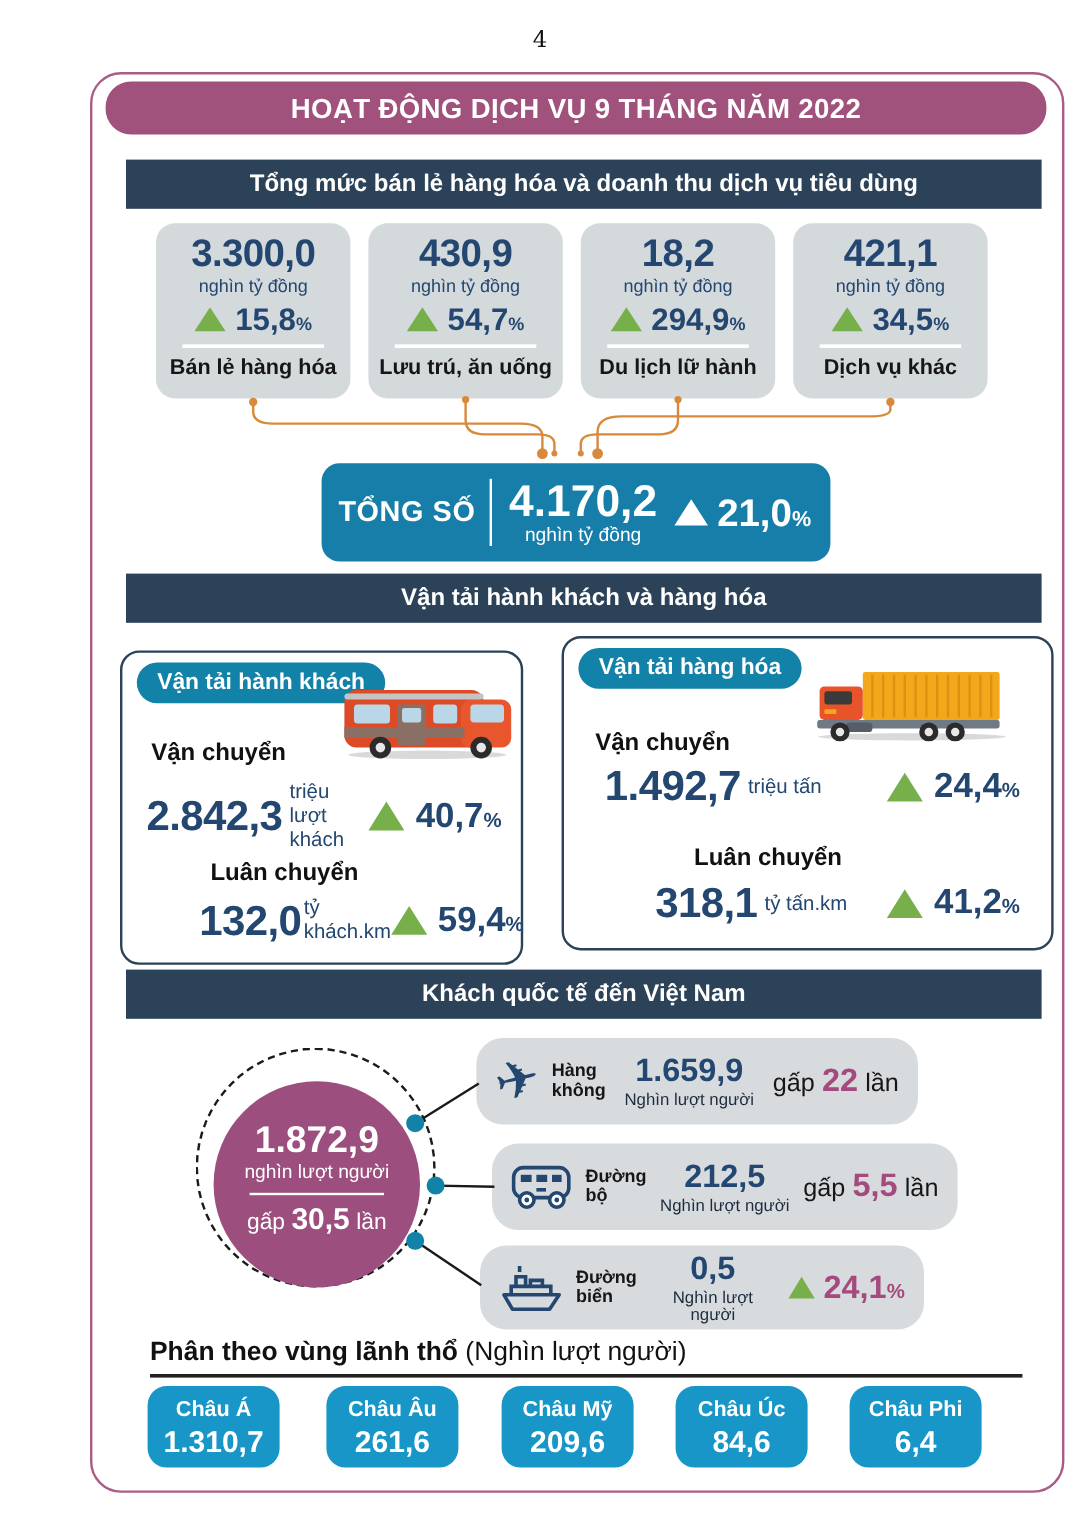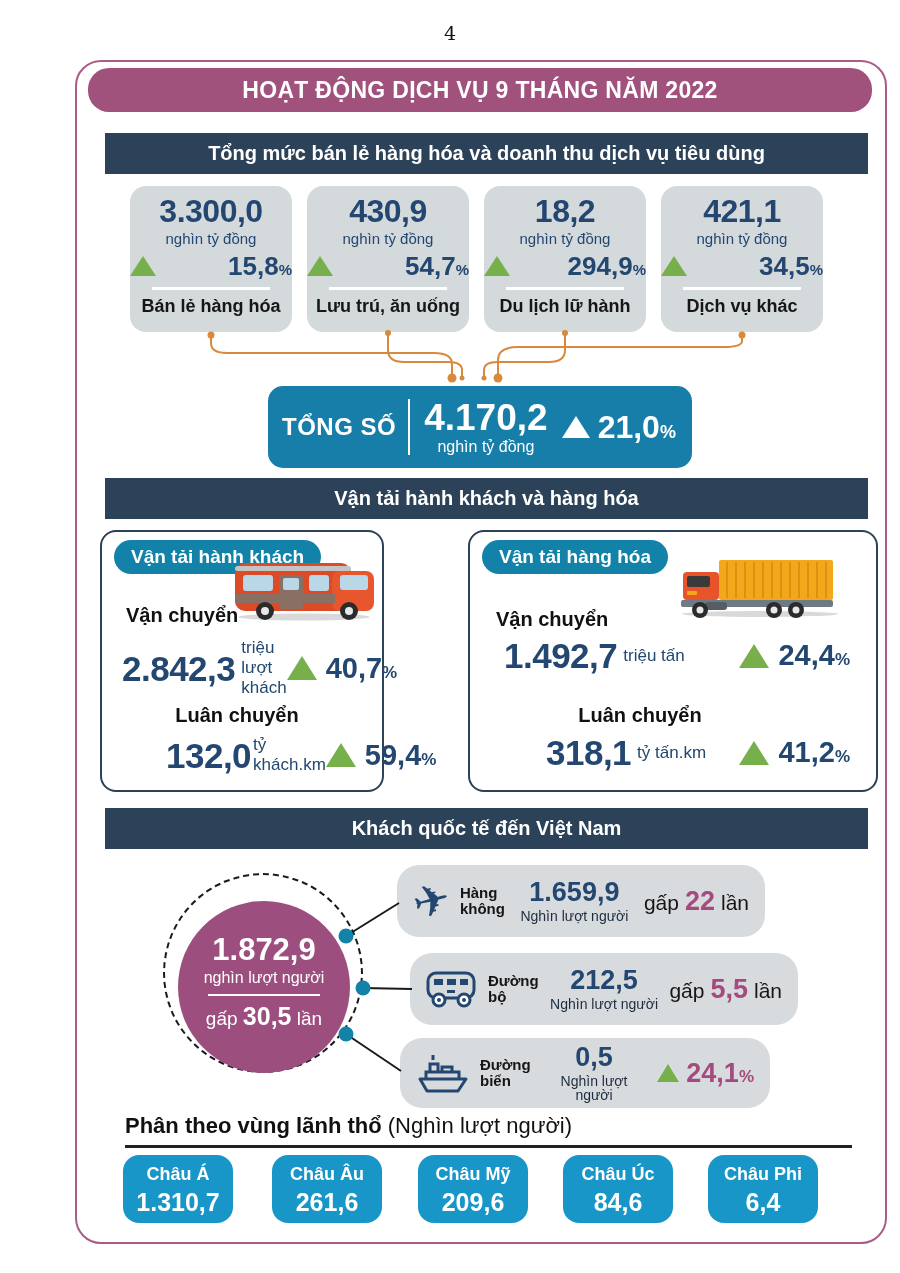--- a/index.html
+++ b/index.html
@@ -17,21 +17,21 @@
                display:flex;align-items:center;justify-content:center;letter-spacing:.3px;}
 
   .navy-bar{position:absolute;left:105px;width:763px;height:41px;background:#2b4258;color:#fff;
             font-weight:bold;font-size:20px;display:flex;align-items:center;justify-content:center;}
 
   
   .stat-card{position:absolute;top:186px;width:162px;height:146px;background:#d4d9dc;
              border-radius:16px;text-align:center;}
   .sc-value{margin-top:9px;font-size:32px;font-weight:bold;color:#234770;line-height:1;letter-spacing:-.5px;}
   .sc-unit{font-size:15px;color:#234770;margin-top:3px;}
-  .sc-growth{margin-top:6px;display:flex;align-items:center;justify-content:space-between;gap:8px;}
+  .sc-growth{margin-top:6px;display:flex;align-items:center;justify-content:center;gap:8px;}
   .pct-wrap{display:flex;align-items:baseline;}
   .sc-pct{font-size:26px;font-weight:bold;color:#234770;line-height:1;}
   .sc-sign{font-size:15px;font-weight:bold;color:#234770;}
   .tri{display:inline-block;width:0;height:0;}
   .tri.g-sm{border-left:13px solid transparent;border-right:13px solid transparent;border-bottom:20px solid #77b04b;}
   .tri.g{border-left:15px solid transparent;border-right:15px solid transparent;border-bottom:24px solid #77b04b;}
   .tri.g-m{border-left:11px solid transparent;border-right:11px solid transparent;border-bottom:18px solid #77b04b;}
   .tri.w{border-left:14px solid transparent;border-right:14px solid transparent;border-bottom:22px solid #fff;}
   .sc-div{width:118px;height:2.5px;background:#fff;margin:8px auto 6px;}
   .sc-label{font-size:18px;font-weight:bold;color:#161616;}
@@ -183,21 +183,21 @@
     <span class="total-pct-wrap">
         <span class="total-pct">21,0</span>
         <span class="total-sign">%</span>
       </span>
   </div>
 
   <div class="navy-bar" style="top:478px;">
     <span>Vận tải hành khách và hàng hóa</span>
   </div>
 
-  <div class="tcard" style="left:100px;width:284px;">
+  <div class="tcard" style="left:100px;width:336px;margin-top:12px;">
     <div class="pill">Vận tải hành khách</div>
     <svg class="vehicle" style="right:4px;top:24px;" width="148" height="66" viewBox="0 0 148 66">
       <ellipse cx="74" cy="61" rx="66" ry="3.5" fill="#d9d9d9"></ellipse>
       <rect x="5" y="7" width="116" height="48" rx="10" fill="#dd4a28"></rect>
       <rect x="102" y="15" width="42" height="40" rx="8" fill="#e8562e"></rect>
       <rect x="5" y="10" width="116" height="5" rx="2.5" fill="#c4c4c4"></rect>
       <rect x="5" y="38" width="100" height="9" fill="#8a7064"></rect>
       <rect x="13" y="19" width="30" height="16" rx="3" fill="#b9d7e6"></rect>
       <rect x="79" y="19" width="20" height="16" rx="3" fill="#b9d7e6"></rect>
       <rect x="49" y="19" width="24" height="34" rx="3" fill="#8a7064"></rect>

